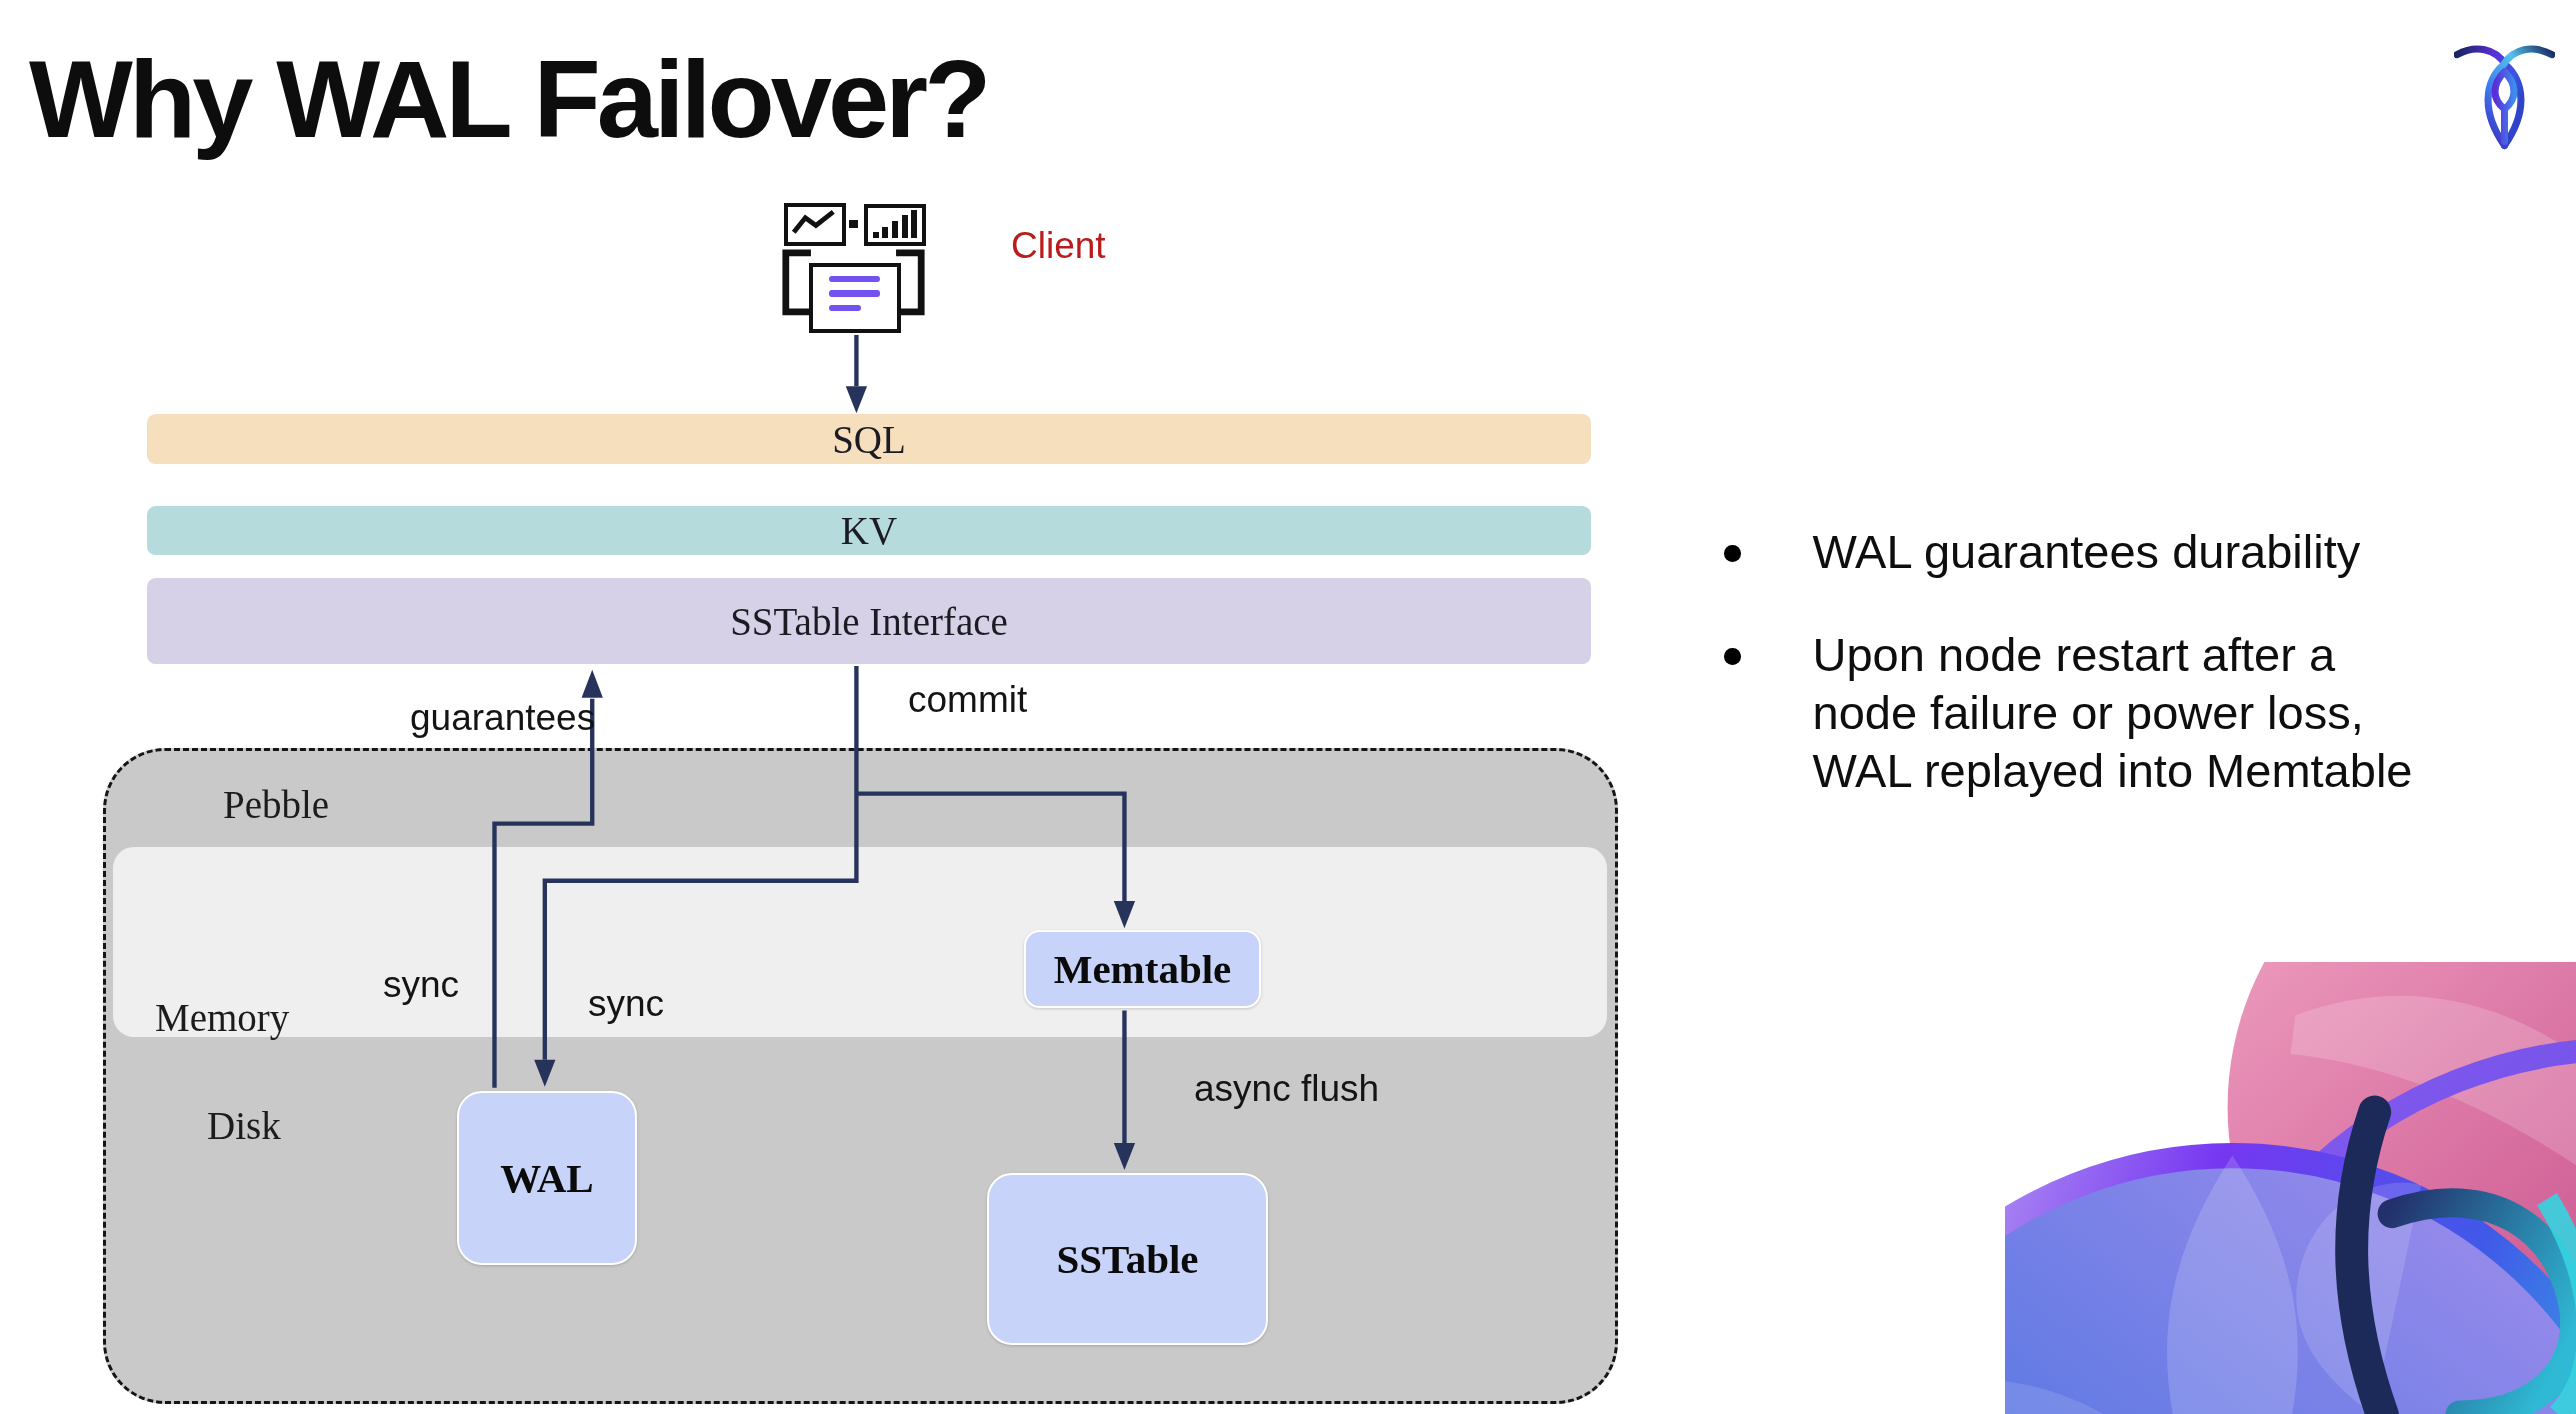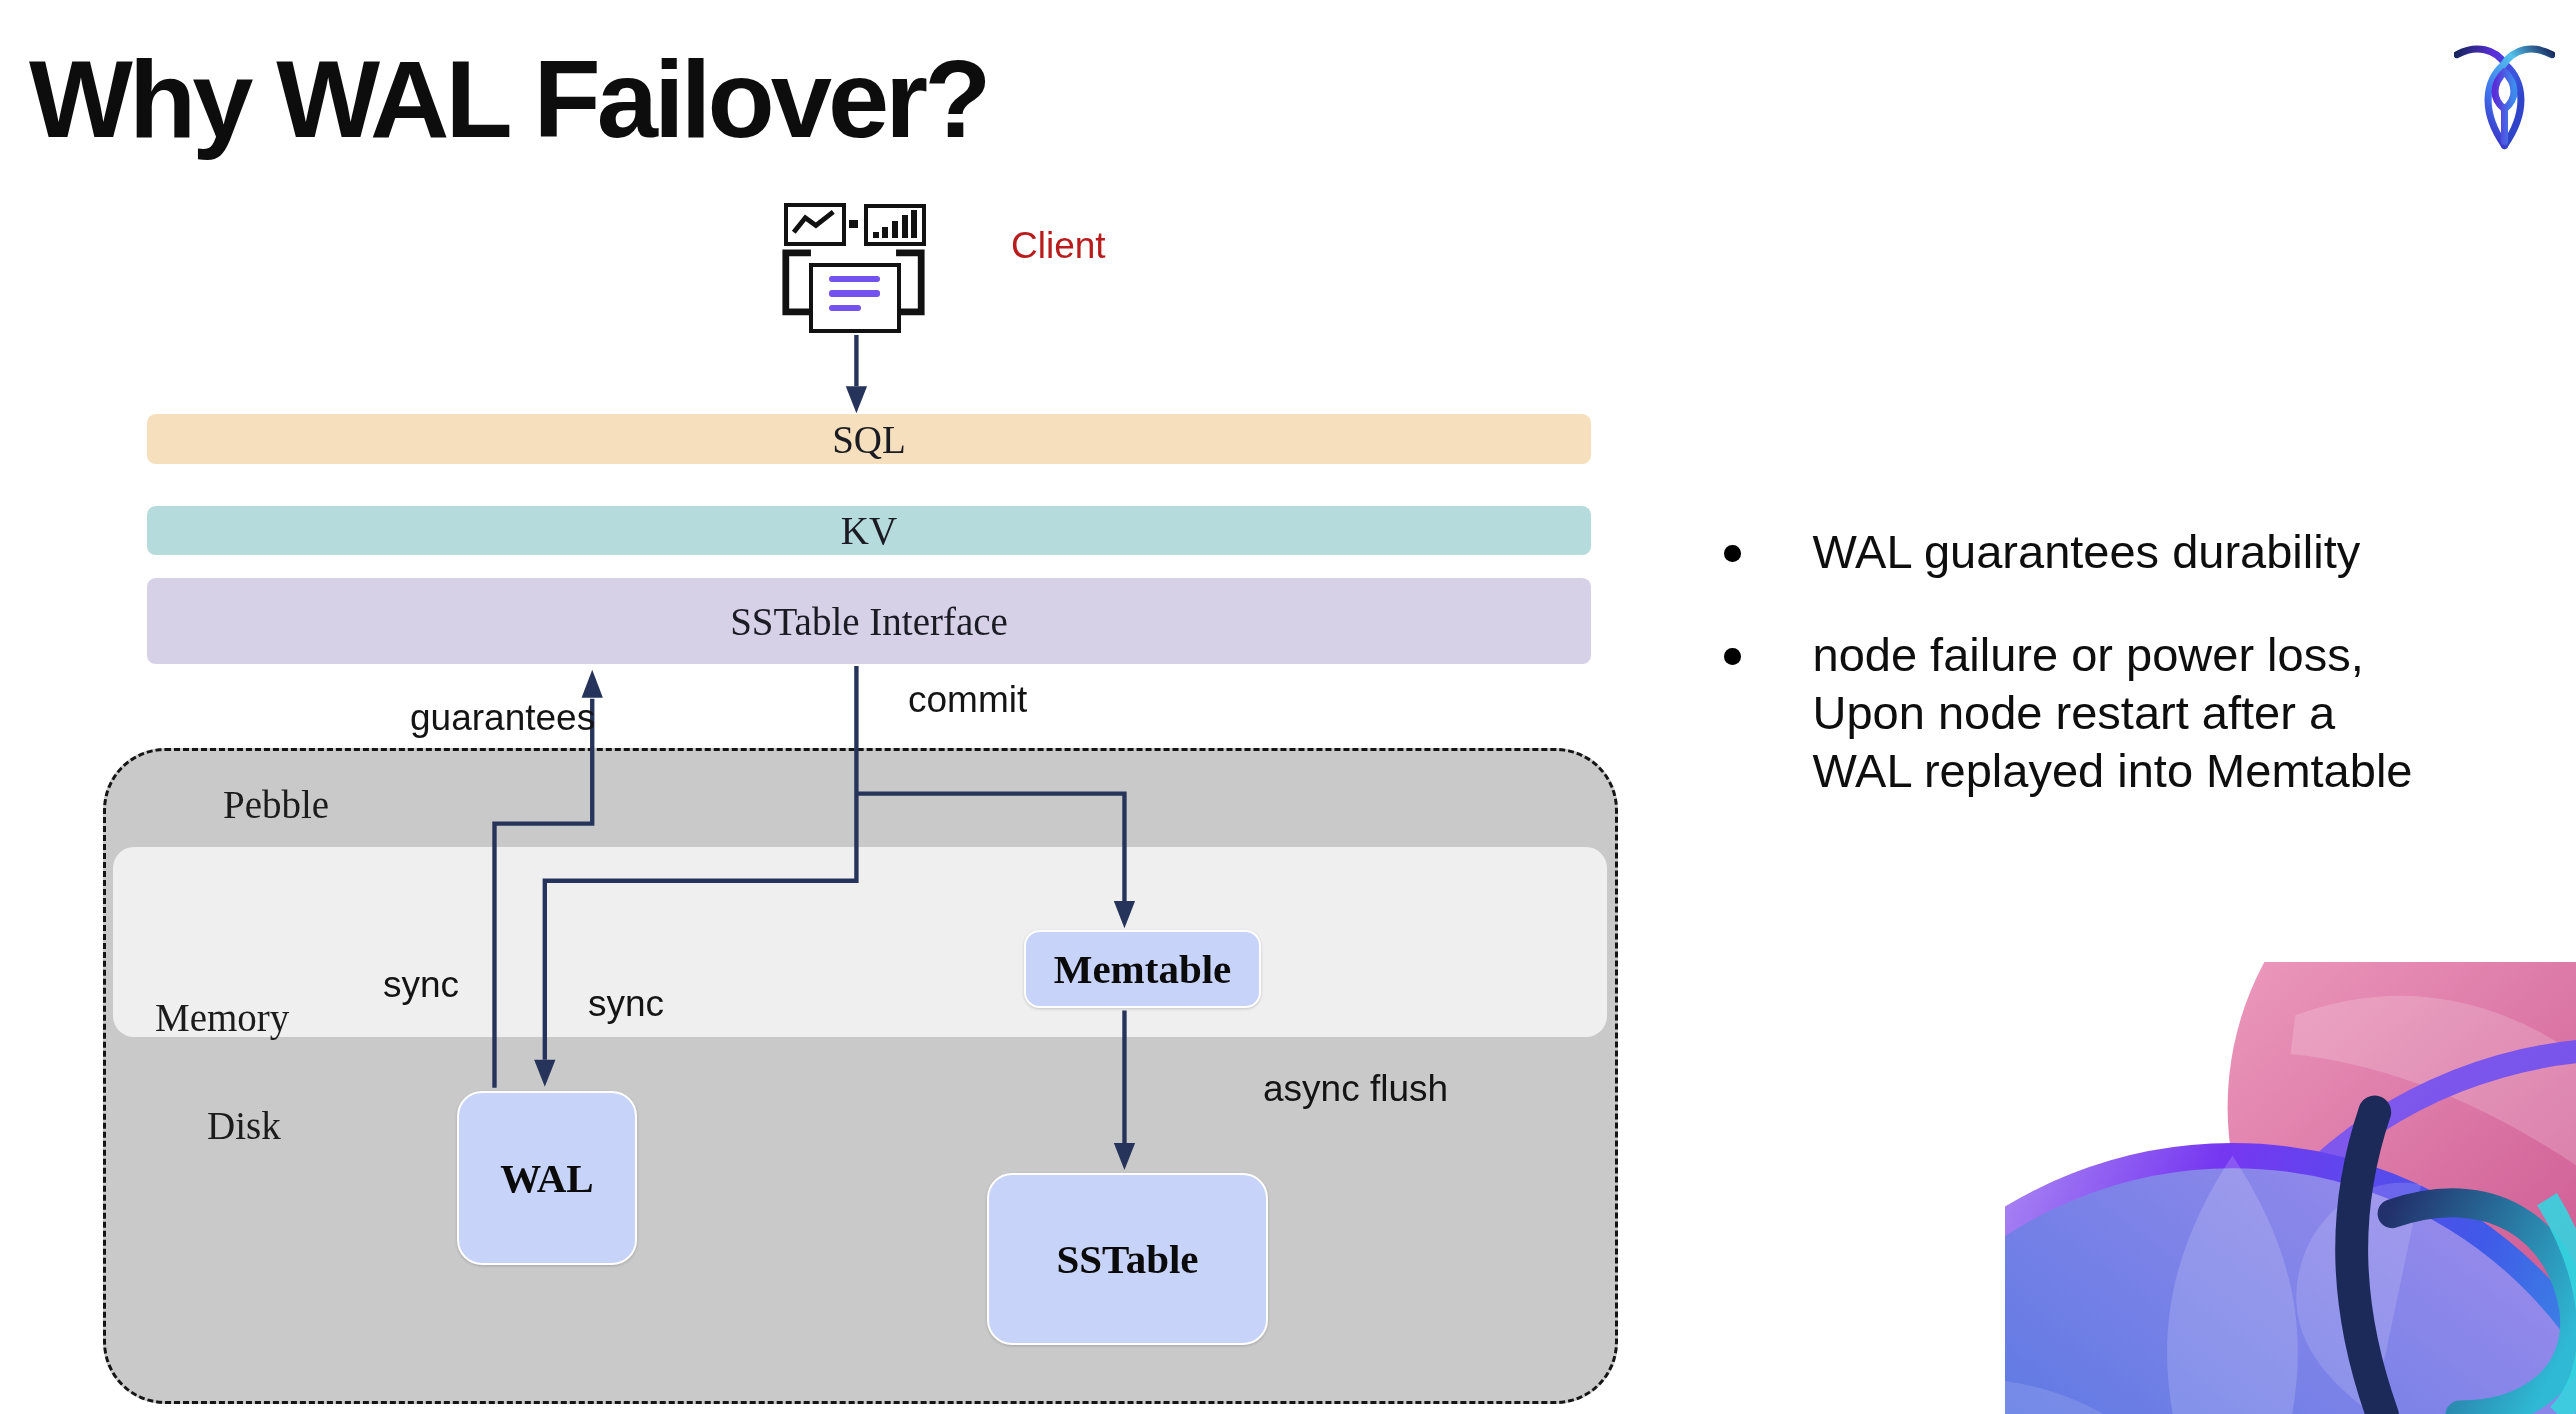--- a/index.html
+++ b/index.html
@@ -67,21 +67,21 @@
   .node-wal      { left:457px;  top:1091px; width:180px; height:174px; }
   .node-memtable { left:1024px; top:930px;  width:237px; height:78px; border-radius:15.5px; }
   .node-sstable  { left:987px; top:1173px; width:281px; height:172px; }
 
   
   .edge-label { font-size:37px; color:#141414; }
   .lbl-committed  { left:410px;  top:697px; }
   .lbl-commit     { left:908px;  top:679px; }
   .lbl-sync-left  { left:383px;  top:964px; }
   .lbl-sync-right { left:588px;  top:983px; }
-  .lbl-async      { left:1263px; top:1068px;text-align:center; }
+  .lbl-async      { left:1194px; top:1068px;text-align:center; }
 
   
   .wires { left:0; top:0; width:2576px; height:1415px; pointer-events:none; }
   .wires path { stroke:#26345B; stroke-width:4.5px; fill:none; }
   .wires polygon { fill:#26345B; }
 
   
   .bullets { left:1724px; top:523px; width:852px; }
   .bullet-item { display:flex; margin-bottom:45px; }
   .bullet-dot { width:16.5px; height:16.5px; border-radius:50%; background:#000; margin:22px 72px 0 0; flex:0 0 16.5px; }
@@ -190,22 +190,22 @@
 <div class="abs bullets">
   <div class="bullet-item">
     <div class="bullet-dot"></div>
     <div class="bullet-text">
       <div>WAL guarantees durability</div>
     </div>
   </div>
   <div class="bullet-item">
     <div class="bullet-dot"></div>
     <div class="bullet-text">
+      <div>Upon node restart after a</div>
       <div>node failure or power loss,</div>
-      <div>Upon node restart after a</div>
       <div>WAL replayed into Memtable</div>
     </div>
   </div>
 </div>
 
 <svg class="abs brand-art" viewBox="0 0 590 468">
   <defs>
     <linearGradient id="gPink" x1="0" y1="0" x2="0.9" y2="1">
       <stop offset="0" stop-color="#F3A8C6"></stop>
         <stop offset="1" stop-color="#C03E80"></stop>

